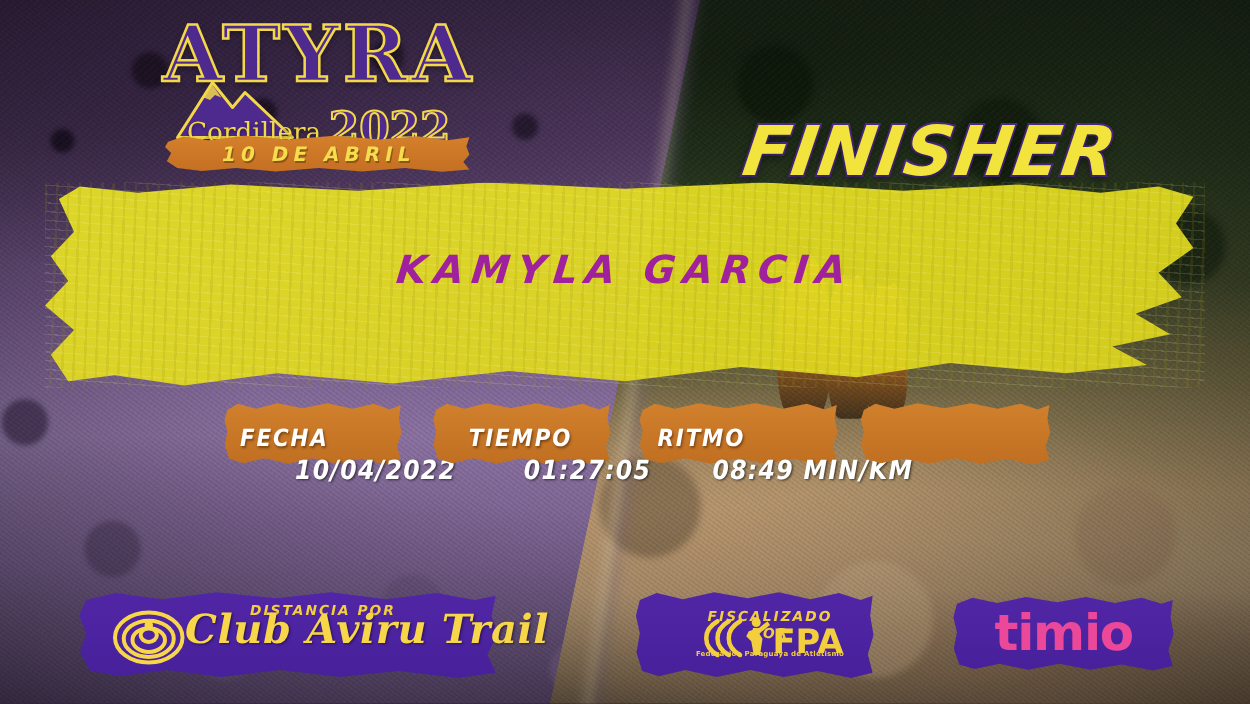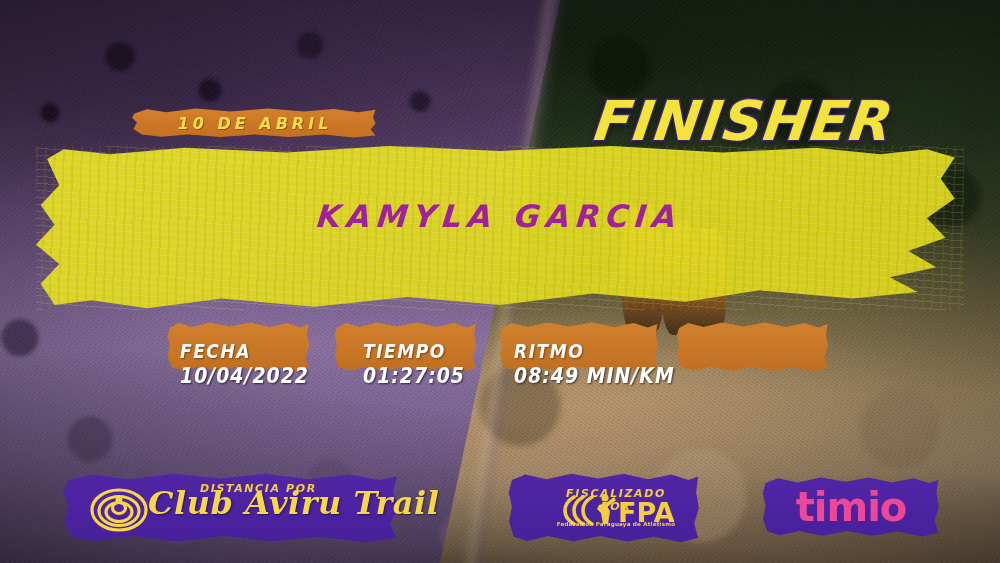--- a/index.html
+++ b/index.html
@@ -187,38 +187,39 @@
     font-weight:700;font-style:italic;
     font-size:55px;line-height:55px;letter-spacing:1px;
     color:#f2e33d;
     -webkit-text-stroke:3px #4e2a8e;
     paint-order:stroke fill;
     transform:skewX(-8deg);
     text-shadow:0 3px 8px rgba(0,0,0,.45);
   }
 
   
-  .stats{position:absolute;left:4px;top:322px;width:812px;height:72px;}
+  .stats{position:absolute;left:16px;top:322px;width:812px;height:72px;}
   .stat{
     position:absolute;top:0;height:50px;
     background:linear-gradient(180deg,#d1802d,#c06f21);
     -webkit-clip-path:polygon(2% 12%,8% 2%,18% 10%,30% 1%,44% 9%,58% 1%,72% 10%,84% 2%,93% 11%,99% 4%,98% 26%,99.4% 48%,97% 70%,99% 92%,90% 99%,77% 90%,63% 98%,50% 89%,36% 98%,23% 89%,11% 97%,3% 90%,0.6% 68%,2% 46%,0.4% 28%);
     clip-path:polygon(2% 12%,8% 2%,18% 10%,30% 1%,44% 9%,58% 1%,72% 10%,84% 2%,93% 11%,99% 4%,98% 26%,99.4% 48%,97% 70%,99% 92%,90% 99%,77% 90%,63% 98%,50% 89%,36% 98%,23% 89%,11% 97%,3% 90%,0.6% 68%,2% 46%,0.4% 28%);
   }
   .stat-text{position:absolute;top:18px;color:#fff;}
   .stat-label{
     font-family:"DejaVu Sans Condensed","DejaVu Sans",sans-serif;
     font-weight:700;font-style:italic;font-size:19px;letter-spacing:1.5px;
     text-shadow:1px 1px 2px rgba(60,30,5,.55);
   }
   .stat-value{
     font-family:"DejaVu Sans Condensed","DejaVu Sans",sans-serif;
     font-weight:700;font-style:italic;font-size:21px;letter-spacing:1px;
     margin-top:2px;
     text-shadow:1px 1px 2px rgba(0,0,0,.6);
+    margin-left:44px;
   }
 
   
   .sponsor{
     position:absolute;
     background:linear-gradient(180deg,#5126a6,#47209a);
     -webkit-clip-path:polygon(2% 10%,9% 2%,20% 9%,33% 1%,47% 8%,60% 1%,73% 9%,85% 2%,94% 10%,99% 5%,98% 28%,99.4% 50%,97% 72%,99% 93%,90% 99%,76% 91%,62% 98%,48% 90%,34% 98%,21% 90%,10% 97%,3% 91%,0.6% 70%,2% 48%,0.4% 28%);
     clip-path:polygon(2% 10%,9% 2%,20% 9%,33% 1%,47% 8%,60% 1%,73% 9%,85% 2%,94% 10%,99% 5%,98% 28%,99.4% 50%,97% 72%,99% 93%,90% 99%,76% 91%,62% 98%,48% 90%,34% 98%,21% 90%,10% 97%,3% 91%,0.6% 70%,2% 48%,0.4% 28%);
   }
   #sp-club{left:62px;top:473px;width:338px;height:70px;}
@@ -265,20 +266,31 @@
       <div class="r r3"></div>
     <div class="rhead h1"></div>
       <div class="rhead h2"></div>
       <div class="rhead h3"></div>
   </div>
 
   <div class="seam"></div>
   <div class="bg-grain"></div>
   <div class="vignette"></div>
 
+  <div class="logo-block">
+    <div class="logo-atyra">ATYRA</div>
+    <svg class="logo-mountain" viewBox="0 0 104 56">
+      <path d="M6 54 L34 10 L50 30 L60 18 L98 54 Z" fill="#4e2a8e" stroke="#f3d84a" stroke-width="2.4" stroke-linejoin="round"></path>
+      <path d="M27 22 L34 12 L41 22 L36 20 L32 24 Z" fill="#f3d84a" opacity=".85"></path>
+    </svg>
+    <div class="logo-sub">
+      <span class="logo-cordillera">Cordillera</span>
+      <span class="logo-year">2022</span>
+    </div>
+  </div>
 
   <div class="date-banner">
     <span>10 DE ABRIL</span>
   </div>
 
   <div class="finisher">FINISHER</div>
 
   <div class="yellow-band"></div>
   <div class="yellow-texture"></div>
   <div class="athlete-name">KAMYLA GARCIA</div>

